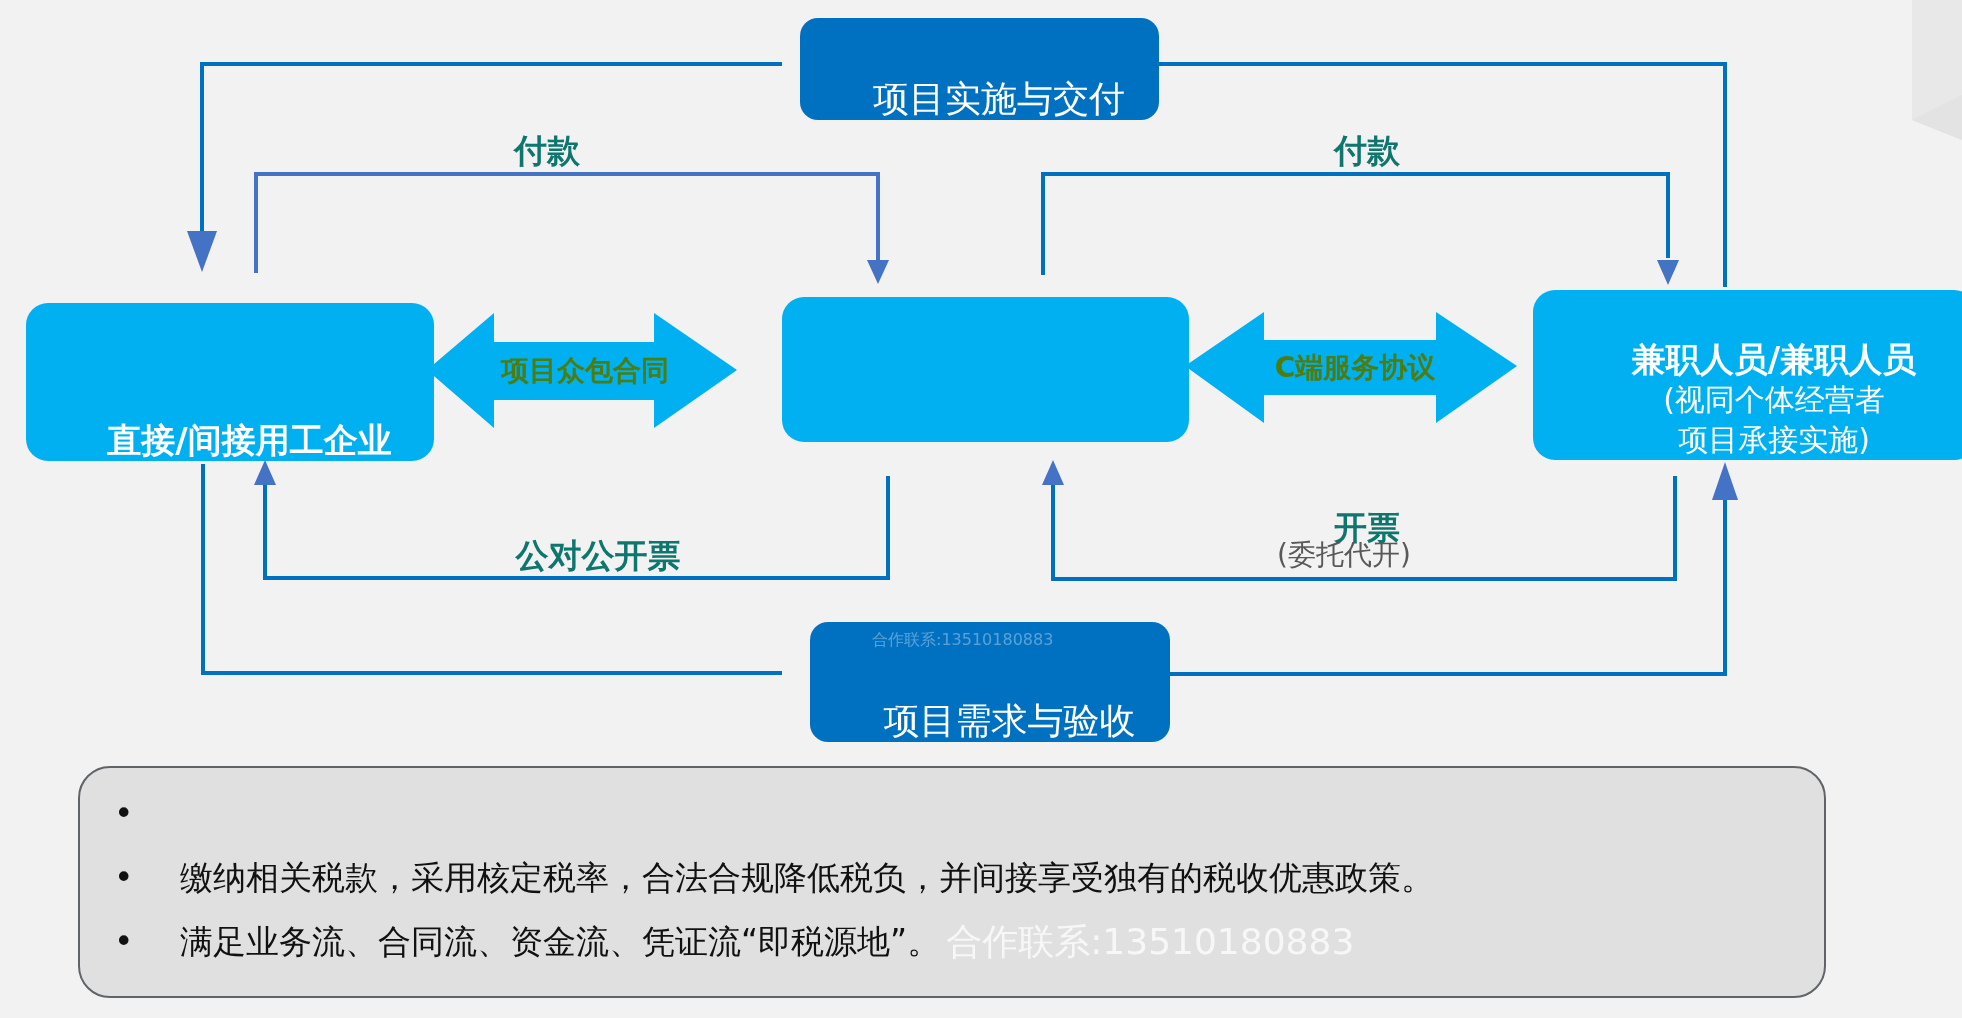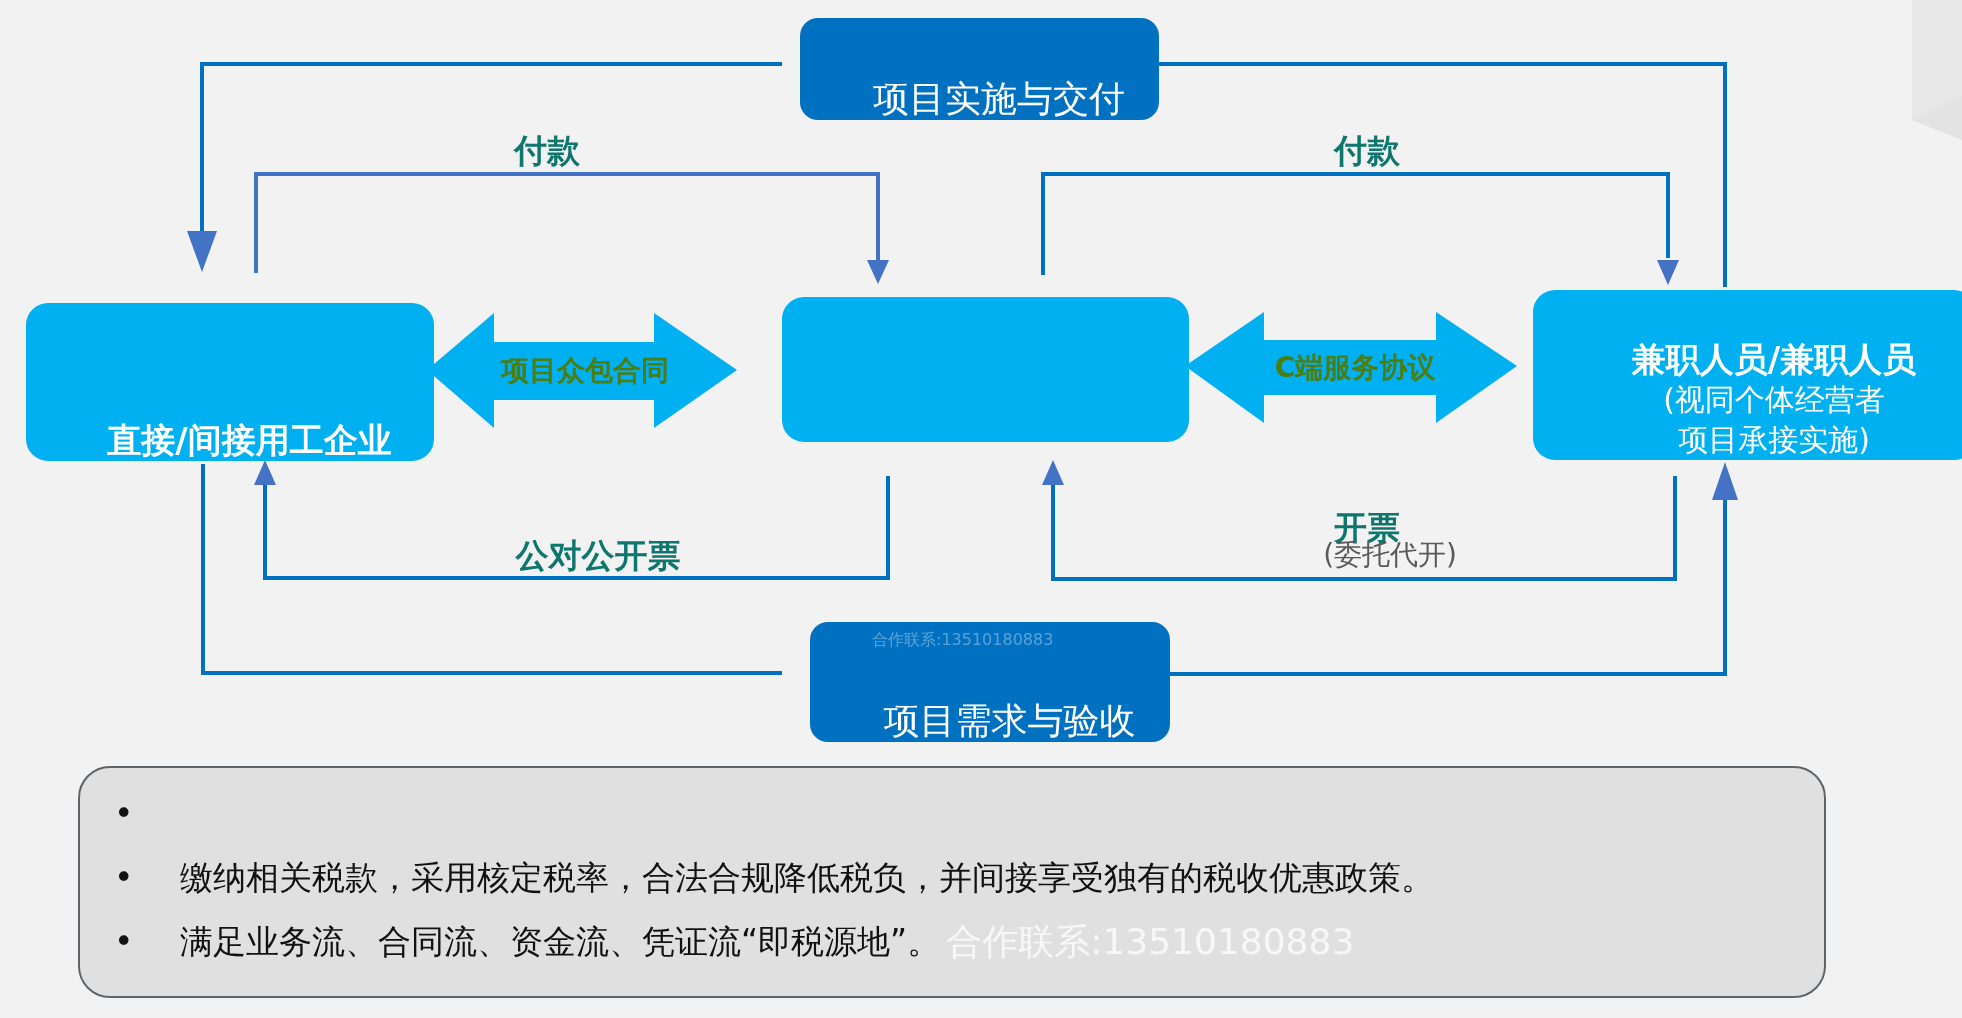--- a/index.html
+++ b/index.html
@@ -6,21 +6,21 @@
   body { width:1962px; height:1018px; background:#f2f2f2; position:relative; overflow:hidden;
          font-family:"DejaVu Sans","Liberation Sans",sans-serif; }
   svg.lines { position:absolute; left:0; top:0; }
   .box { position:absolute; border-radius:22px; display:flex; flex-direction:column; align-items:center; justify-content:flex-end; color:#fff; text-align:center;padding-left:39px; }
   .box.light { background:#00b0f0; }
   .box.dark { background:#0070c0; border-radius:18px; }
   .box .title { font-weight:bold; font-size:34px; line-height:42px; }
   .box .sub { font-size:30px; line-height:40px; }
   .box.dark .title { font-weight:normal; font-size:36px; }
   .flow-label { position:absolute; color:#0f766e; font-weight:bold; font-size:33px; text-align:center;margin-top:11px; }
-  .flow-sub { position:absolute; color:#595959; font-size:28px; text-align:right; }
+  .flow-sub { position:absolute; color:#595959; font-size:28px; text-align:left; }
   .arrow-label { position:absolute; color:#4d7c0f; font-weight:bold; font-size:28px; text-align:center; display:flex; align-items:center; justify-content:center; }
   .watermark { position:absolute; color:rgba(255,255,255,0.35); font-size:16px; white-space:nowrap; }
   .watermark.big { font-size:36px; color:rgba(255,255,255,0.75); }
   .notes { position:absolute; left:78px; top:766px; width:1748px; height:232px; background:#e0e0e0; border:2px solid #5f6468; border-radius:32px; box-sizing:border-box; }
   .notes ul { list-style:none; margin:0; padding:14px 0 0 34px; }
   .notes li { font-size:33px; color:#111; line-height:64px; white-space:nowrap; display:flex; }
   .notes .bullet { width:66px; display:inline-block; }
   .deco { position:absolute; right:0; top:0; }
 </style>
 </head>

